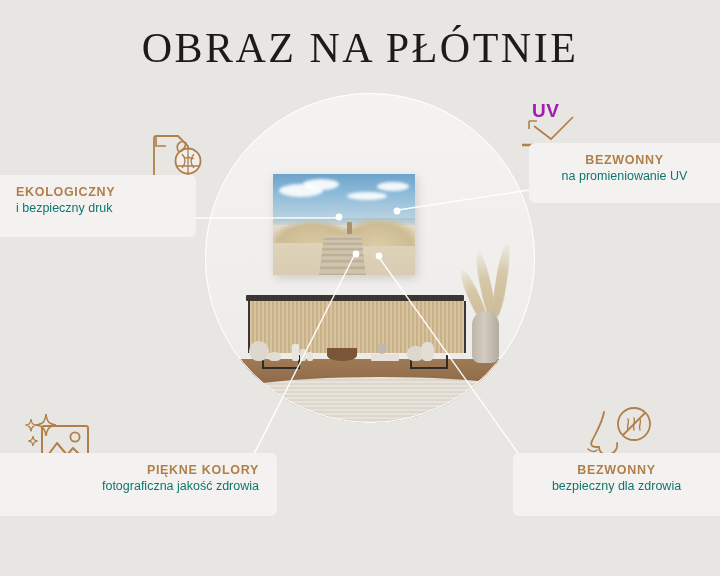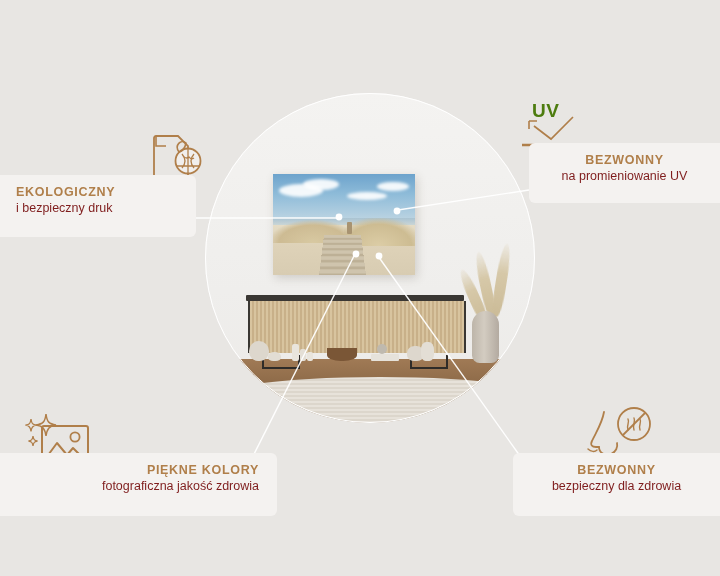--- a/index.html
+++ b/index.html
@@ -112,43 +112,44 @@
     position:absolute;
     background:#f4f2f0;
     padding:9px 16px 12px 16px;
     box-sizing:border-box;
   }
   .panel .head{
     font-size:12.5px;font-weight:bold;color:#b07f4a;letter-spacing:.7px;
     line-height:16px;
   }
   .panel .sub{
-    font-size:12.5px;color:#7f1d1d;line-height:17px;
+    font-size:12.5px;color:#0f766e;line-height:17px;
   }
   .p-eko{left:0;top:175px;width:196px;height:62px;border-radius:0 6px 6px 0;text-align:left;}
   .p-odp{left:529px;top:143px;width:191px;height:60px;border-radius:6px 0 0 6px;text-align:center;}
   .p-kol{left:0;top:453px;width:277px;height:63px;border-radius:0 6px 6px 0;text-align:right;padding-right:18px;}
   .p-bez{left:513px;top:453px;width:207px;height:63px;border-radius:6px 0 0 6px;text-align:center;}
 
   
   .icon{position:absolute;}
   .i-eko{left:148px;top:133px;}
   .i-uv{left:518px;top:99px;}
   .i-kol{left:22px;top:410px;}
   .i-bez{left:582px;top:404px;}
   .uv-label{
     position:absolute;left:532px;top:100px;
-    font-size:19px;font-weight:bold;color:#4d7c0f;letter-spacing:.5px;
+    font-size:19px;font-weight:bold;color:#a21caf;letter-spacing:.5px;
   }
 </style>
 </head>
 <body>
 
 <div id="stage">
 
+  <div class="title">OBRAZ NA PŁÓTNIE</div>
 
   <div class="circle-wrap">
     <div class="room">
       <div class="floor"></div>
       <div class="rug"></div>
 
       <div class="artwork">
         <div class="art-sky"></div>
         <div class="art-cloud" style="left:6px;top:10px;width:44px;height:13px;"></div>
         <div class="art-cloud" style="left:30px;top:5px;width:36px;height:11px;"></div>

